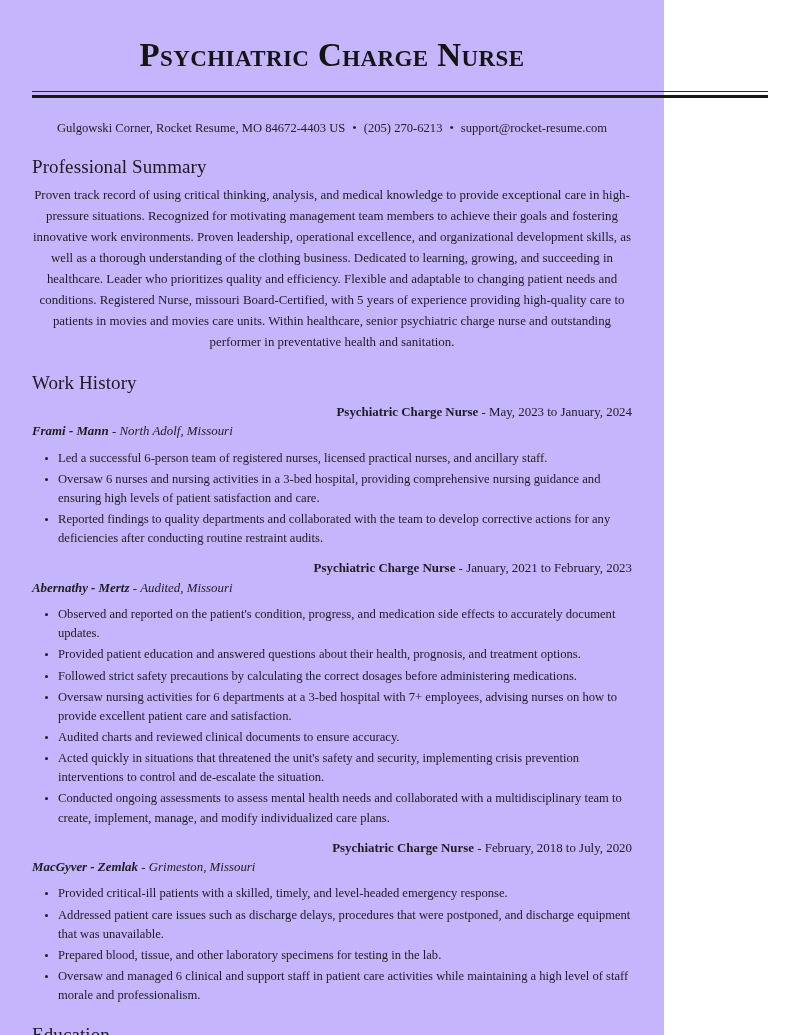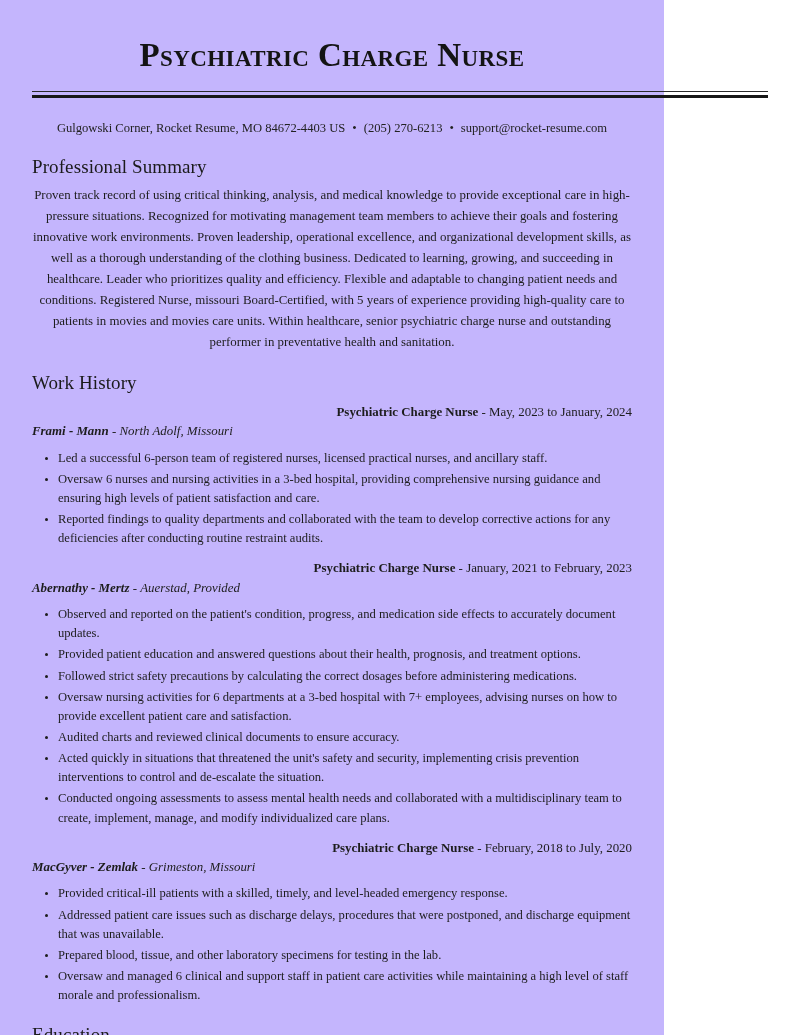--- a/index.html
+++ b/index.html
@@ -228,21 +228,21 @@
 
     <div class="job">
       <div class="job-line-1">
         <span class="job-title">Psychiatric Charge Nurse</span>
         <span class="dash">-</span>
         <span class="job-dates">January, 2021 to February, 2023</span>
       </div>
       <div class="job-line-2">
         <span class="job-company">Abernathy - Mertz</span>
         <span class="dash">-</span>
-        <span class="job-location">Auerstad, Provided</span>
+        <span class="job-location">Audited, Missouri</span>
       </div>
       <ul class="bullets">
         <li>Observed and reported on the patient's condition, progress, and medication side effects to accurately document updates.</li>
         <li>Provided patient education and answered questions about their health, prognosis, and treatment options.</li>
         <li>Followed strict safety precautions by calculating the correct dosages before administering medications.</li>
         <li>Oversaw nursing activities for 6 departments at a 3-bed hospital with 7+ employees, advising nurses on how to provide excellent patient care and satisfaction.</li>
         <li>Audited charts and reviewed clinical documents to ensure accuracy.</li>
         <li>Acted quickly in situations that threatened the unit's safety and security, implementing crisis prevention interventions to control and de-escalate the situation.</li>
         <li>Conducted ongoing assessments to assess mental health needs and collaborated with a multidisciplinary team to create, implement, manage, and modify individualized care plans.</li>
       </ul>

